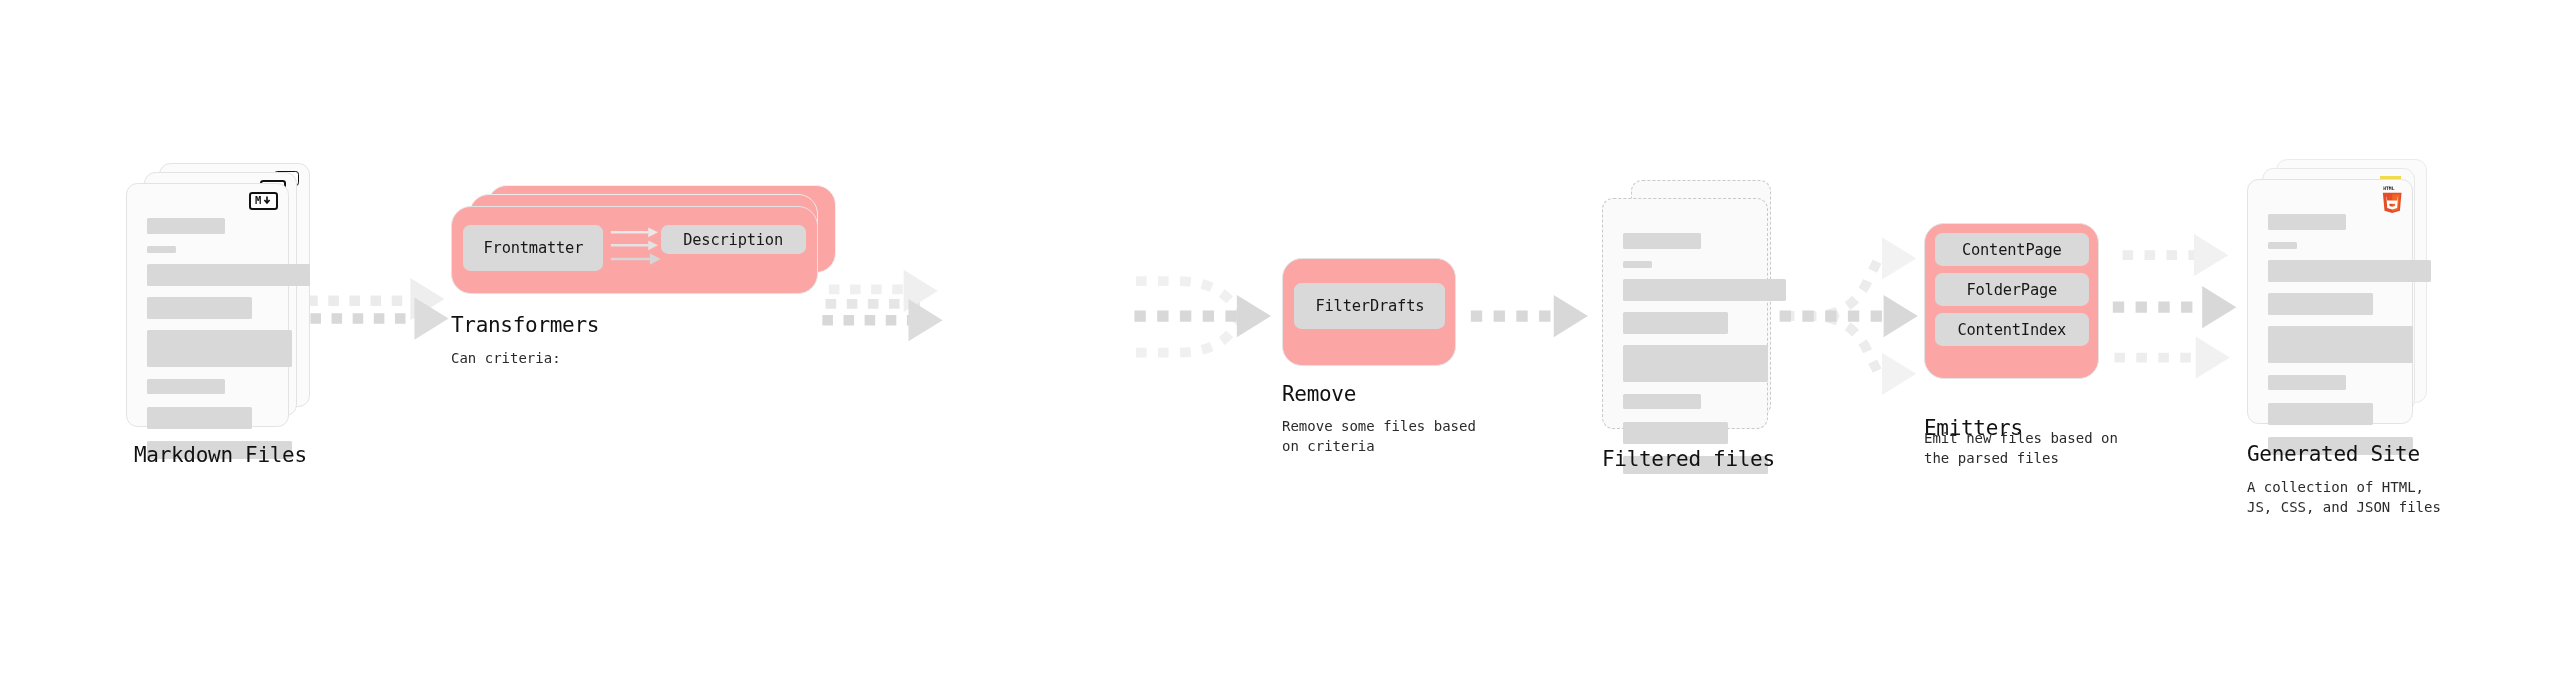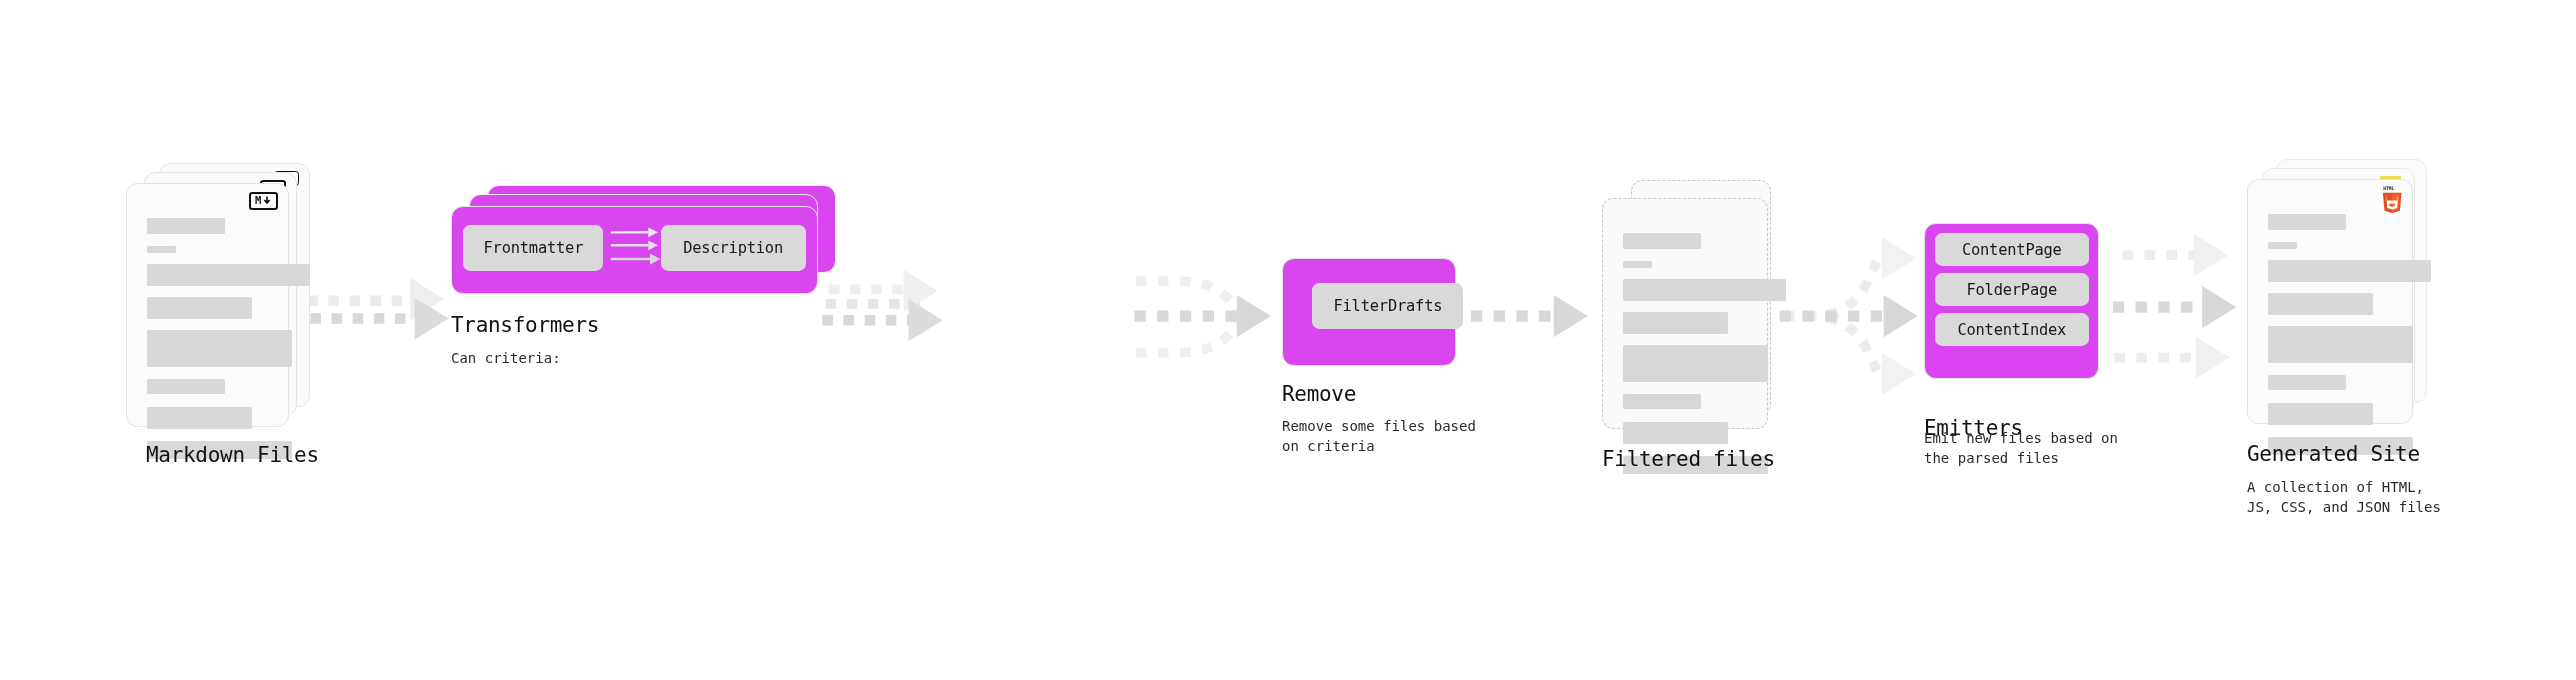--- a/index.html
+++ b/index.html
@@ -65,22 +65,22 @@
     position: absolute;
     background: #f0db4f;
   }
   .css-badge { position: absolute; }
 
   
   .proc-box {
     position: absolute;
     box-sizing: border-box;
     border: 1.4px solid #e4e4e4;
-    border-radius: 12px;
-    background: #d946ef;
+    border-radius: 20px;
+    background: #fca5a5;
   }
   .pill {
     position: absolute;
     box-sizing: border-box;
     background: #d9d9d9;
     border-radius: 7.3px;
     display: flex;
     align-items: center;
     justify-content: center;
     font-size: 15.4px;
@@ -242,57 +242,57 @@
             <div class="skel" style="left: 19.5px; top: 62px; width: 29px; height: 7.3px;"></div>
             <div class="skel" style="left: 19.5px; top: 80px; width: 163px; height: 22px;"></div>
             <div class="skel" style="left: 19.5px; top: 113px; width: 105px; height: 22px;"></div>
             <div class="skel" style="left: 19.5px; top: 146px; width: 145px; height: 37px;"></div>
             <div class="skel" style="left: 19.5px; top: 195px; width: 78px; height: 15.4px;"></div>
             <div class="skel" style="left: 19.5px; top: 223px; width: 105px; height: 22px;"></div>
             <div class="skel" style="left: 19.5px; top: 257px; width: 145px; height: 18px;"></div>
           </div>
       </div>
     </div>
-    <div class="title" style="left:12px; top:280px;padding-left:8px;">Markdown Files</div>
+    <div class="title" style="left:0px; top:280px;padding-left:8px;">Markdown Files</div>
   </div>
 
   <div class="node" style="left:451px; top:195px;">
     <div class="parallel-note" style="left:88px; top:-12.2px;">Run in parallel</div>
 
     <div style="position:relative; width:390px; height:98px;">
       <div class="proc-box" style="left:36px; top:-9.8px; width:349px; height:88px; border-color:#f0f0f0;">
         <div class="pill" style="left:24.4px; top:21px; width:130px; height:42px; background:#efefef; color:transparent;"></div>
         <div class="pill" style="right:24.4px; top:21px; width:130px; height:42px; background:#efefef; color:transparent;"></div>
       </div>
       <div class="proc-box" style="left:18px; top:-0.8px; width:349px; height:88px; border-color:#ebebeb;">
         <div class="pill" style="left:24.4px; top:21px; width:130px; height:42px; background:#e6e6e6; color:transparent;"></div>
         <div class="pill" style="right:24.4px; top:21px; width:130px; height:42px; background:#e6e6e6; color:transparent;"></div>
       </div>
       <div class="proc-box" style="left:0px; top:11.4px; width:367px; height:88px;">
         <div class="pill" style="left:11.4px; top:18px; width:140px; height:46px;">Frontmatter</div>
-        <div class="pill" style="right:11.4px; top:18px; width:145px; height:46px;margin-left:24px;">Description</div>
+        <div class="pill" style="right:11.4px; top:18px; width:145px; height:29px;margin-left:24px;">Description</div>
         <svg width="65" height="49" style="position:absolute; left:154px; top:16.3px;" viewBox="0 0 80 60">
           <line x1="6" y1="10" x2="52" y2="10" stroke="#e9e9e9" stroke-width="3"></line>
             <polygon points="52,4 64,10 52,16" fill="#e9e9e9"></polygon>
           <line x1="6" y1="26" x2="52" y2="26" stroke="#e3e3e3" stroke-width="3"></line>
             <polygon points="52,20 64,26 52,32" fill="#e3e3e3"></polygon>
           <line x1="6" y1="43" x2="54" y2="43" stroke="#d6d6d6" stroke-width="3"></line>
             <polygon points="54,36 67,43 54,50" fill="#d6d6d6"></polygon>
         </svg>
       </div>
     </div>
 
     <div class="title" style="left:0px; top:118px;">Transformers</div>
     <div class="subtitle" style="left:0px; top:154px;">Can criteria:</div>
   </div>
 
 
   <div class="node" style="left:1282px; top:258px;">
     <div class="proc-box" style="left:0px; top:0px; width:174px; height:108px;">
-      <div class="pill" style="left:11.4px; top:24.4px; width:151px; height:46px;margin-left:18px;">FilterDrafts</div>
+      <div class="pill" style="left:11.4px; top:24.4px; width:151px; height:46px;">FilterDrafts</div>
     </div>
     <div class="title" style="left:0px; top:124px;">Remove</div>
     <div class="subtitle" style="left:0px; top:159px;">Remove some files based
 on criteria</div>
   </div>
 
   <div class="node" style="left:1602px; top:180px;">
     <div class="doc-stack" style="width:179px;height:260px;">
       <div class="doc-card dashed" style="left:29px; top:0px; width:140px; height:236px;"></div>
       <div class="doc-card dashed" style="left:0px; top:18px; width:166px; height:231px;">

